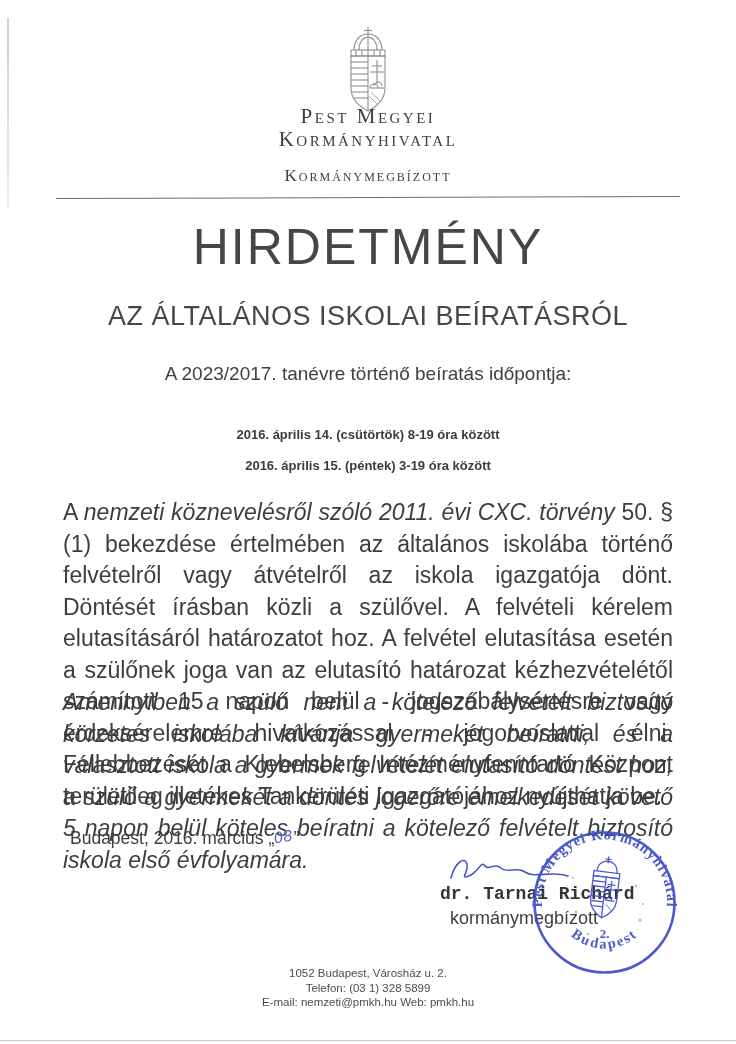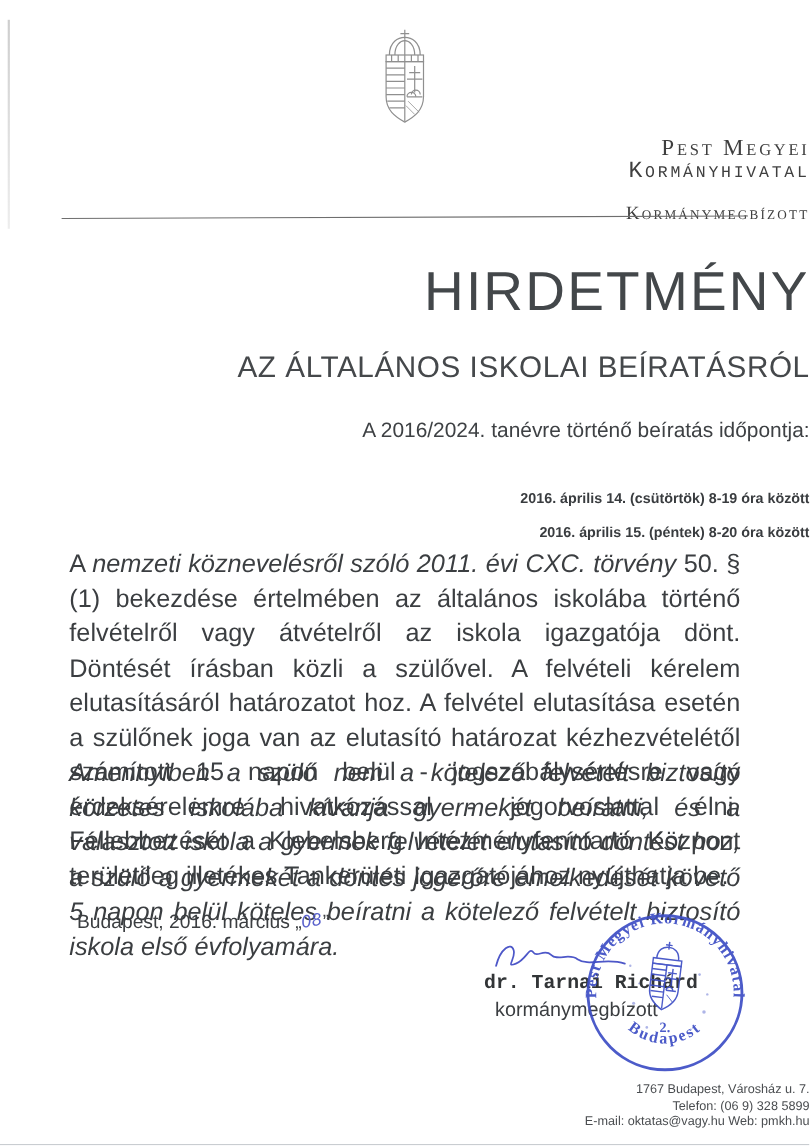--- a/index.html
+++ b/index.html
@@ -1,31 +1,31 @@
 <!DOCTYPE html>
 <html><head>
 <meta charset="utf-8">
 <style>
   html,body { margin:0; padding:0; background:#ffffff; }
   .page {
     position:relative; width:736px; height:1044px; background:#ffffff;
     font-family:"Liberation Sans", sans-serif; color:#3c3c3c; overflow:hidden;
   }
-  .centered { position:absolute; left:0; width:736px; text-align:right;margin-top:18px; }
+  .centered { position:absolute; left:0; width:736px; text-align:center; }
 
   
   .scan-edge-left { position:absolute; left:7px; top:18px; width:2px; height:190px;
     background:linear-gradient(#b9b9b9,#e6e6e6); opacity:.7; }
   .scan-edge-bottom { position:absolute; left:0; top:1040px; width:736px; height:1px; background:#c9cdd1; }
 
   
   .coat-top { position:absolute; left:50%; transform:translateX(-50%); top:26px; }
   .org-line1 { top:104px; font-family:"Liberation Serif", serif; font-variant:small-caps;
     font-size:21px; letter-spacing:2.5px; color:#3f3f3f; }
-  .org-line2 { top:127px; font-family:Liberation Mono, monospace; font-variant:small-caps;
+  .org-line2 { top:127px; font-family:Liberation Serif, serif; font-variant:small-caps;
     font-size:21px; letter-spacing:2.5px; color:#3f3f3f; }
   .office { top:166px; font-family:"Liberation Serif", serif; font-variant:small-caps;
     font-size:17px; letter-spacing:2px; color:#3f3f3f; }
   .header-divider { position:absolute; left:56px; top:197px; width:624px; height:1px;
     background:#6e6e6e; transform:rotate(-0.2deg); }
 
   
   .doc-title { top:218px; font-size:50px; letter-spacing:2px; color:#43474a; }
   .doc-subtitle { top:301px; font-size:27px; letter-spacing:.5px; color:#45484b; }
   .intro-line { top:363px; font-size:19px; color:#3e4144; }
@@ -102,25 +102,25 @@
     </svg>
   </div>
 
   <div class="centered org-line1">Pest Megyei</div>
   <div class="centered org-line2">Kormányhivatal</div>
   <div class="centered office">Kormánymegbízott</div>
   <div class="header-divider"></div>
 
   <div class="centered doc-subtitle">AZ ÁLTALÁNOS ISKOLAI BEÍRATÁSRÓL</div>
   <div class="centered doc-title">HIRDETMÉNY</div>
-  <div class="centered intro-line">A 2016/2024. tanévre történő beíratás időpontja:</div>
+  <div class="centered intro-line">A 2023/2017. tanévre történő beíratás időpontja:</div>
 
   <div class="centered date-lines">
     <div>2016. április 14. (csütörtök) 8-19 óra között</div>
-    <div>2016. április 15. (péntek) 8-20 óra között</div>
+    <div>2016. április 15. (péntek) 3-19 óra között</div>
   </div>
 
   <div class="para para-1"><span>A </span><span class="law-italic">nemzeti köznevelésről szóló 2011. évi CXC. törvény</span><span> 50. § (1) bekezdése értelmében az általános iskolába történő felvételről vagy átvételről az iskola igazgatója dönt. Döntését írásban közli a szülővel. A felvételi kérelem elutasításáról határozatot hoz. A felvétel elutasítása esetén a szülőnek joga van az elutasító határozat kézhezvételétől számított 15 napon belül - jogszabálysértésre vagy érdeksérelemre hivatkozással - jogorvoslattal élni. Fellebbezését a Klebelsberg Intézményfenntartó Központ területileg illetékes Tankerületi Igazgatójához nyújthatja be.</span></div>
 
   <div class="para para-2">Amennyiben a szülő nem a kötelező felvételt biztosító körzetes iskolába kívánja gyermekét beíratni, és a választott iskola a gyermek felvételét elutasító döntést hoz, a szülő a gyermekét a döntés jogerőre emelkedését követő 5 napon belül köteles beíratni a kötelező felvételt biztosító iskola első évfolyamára.</div>
 
   <div class="dateline"><span>Budapest, 2016. március </span><span>„</span><span class="handwritten-day">08</span><span>”</span></div>
 
   <div class="sig-scribble">
     <svg width="125" height="36" viewBox="0 0 125 36" fill="none" stroke="#4d57c8" stroke-width="1.6" stroke-linecap="round">
@@ -175,18 +175,18 @@
           <circle cx="55" cy="62" r="1.1"></circle>
         <circle cx="70" cy="118" r="1.2"></circle>
           <circle cx="110" cy="120" r="1.0"></circle>
         <circle cx="63" cy="78" r="0.9"></circle>
           <circle cx="125" cy="88" r="1.1"></circle>
       </g>
     </svg>
   </div>
 
   <div class="centered footer">
-    <div>1767 Budapest, Városház u. 7.</div>
-    <div>Telefon: (06 9) 328 5899</div>
-    <div>E-mail: oktatas@vagy.hu Web: pmkh.hu</div>
+    <div>1052 Budapest, Városház u. 2.</div>
+    <div>Telefon: (03 1) 328 5899</div>
+    <div>E-mail: nemzeti@pmkh.hu Web: pmkh.hu</div>
   </div>
 
 </div>
 
 </body></html>

